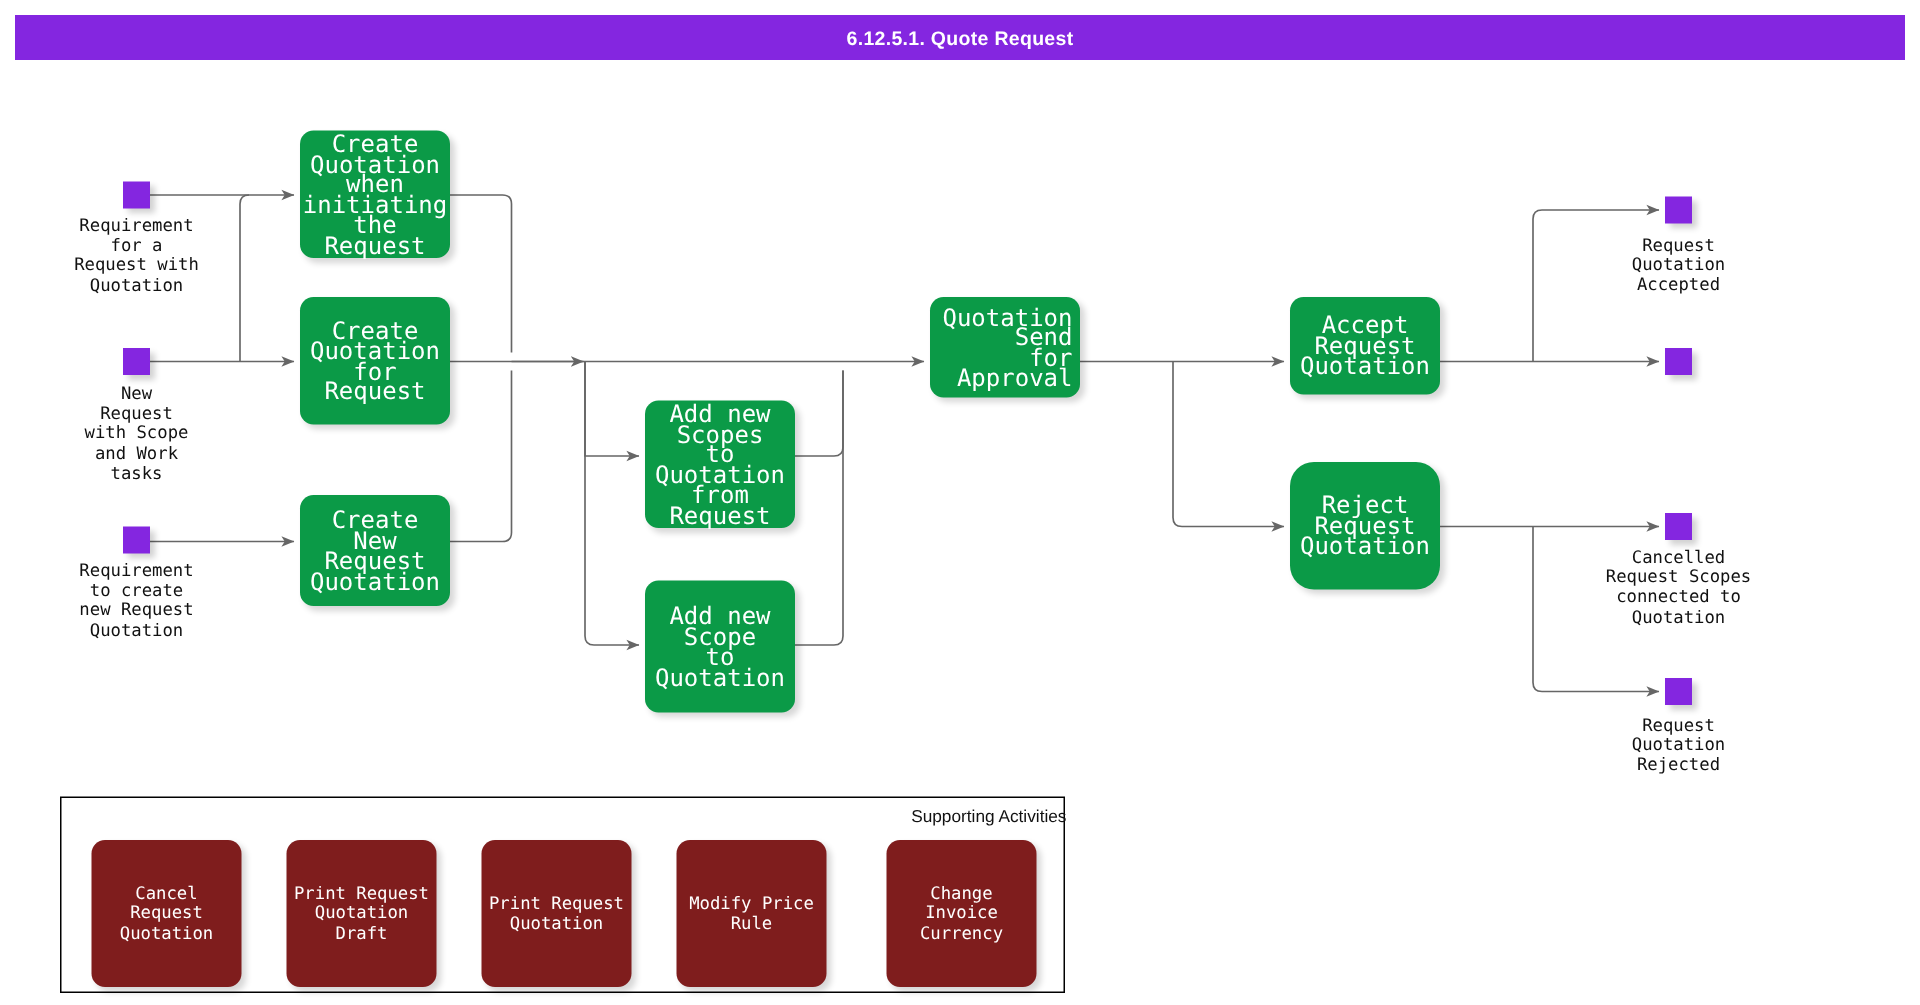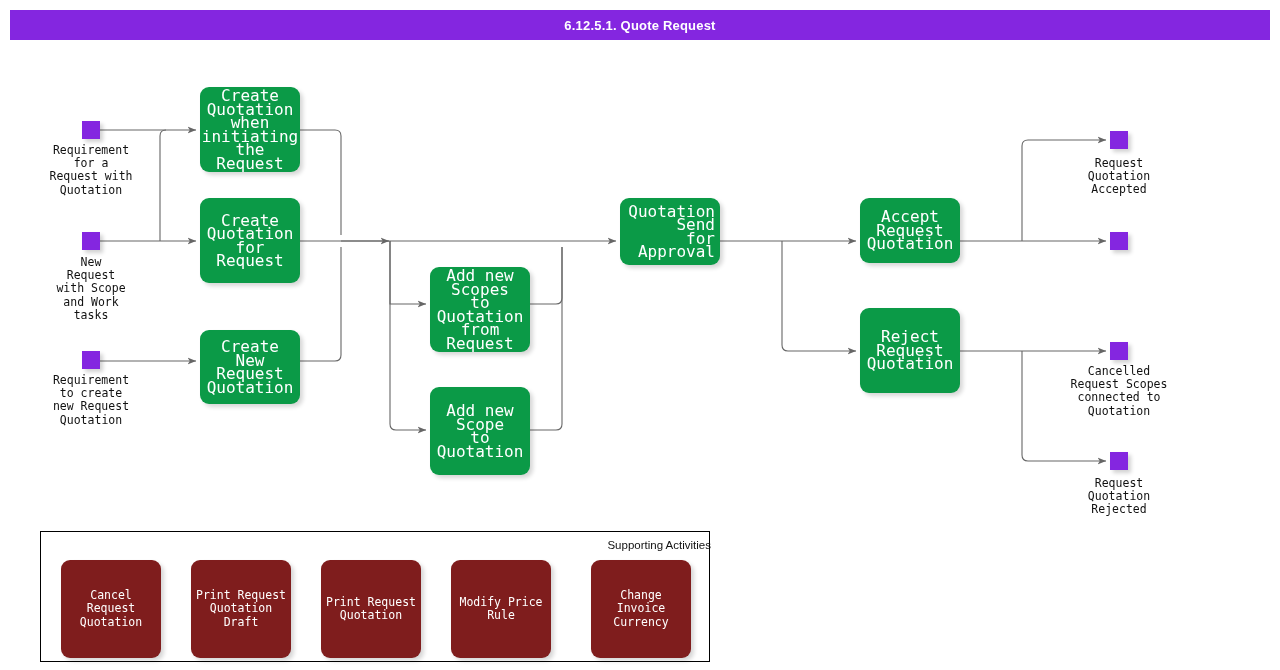--- a/index.html
+++ b/index.html
@@ -227,21 +227,21 @@
 
   <div class="activity" style="left:430px; top:387px; width:100px; height:88px;">Add new Scope
 to Quotation</div>
 
   <div class="activity" style="left:620px; top:198px; width:100px; height:67px;text-align:right;">Quotation Send
 for Approval</div>
 
   <div class="activity" style="left:860px; top:198px; width:100px; height:65px;">Accept Request
 Quotation</div>
 
-  <div class="activity" style="left:860px; top:308px; width:100px; height:85px;">Reject Request
+  <div class="activity" style="left:860px; top:308px; width:100px; height:85px;border-radius:16px;">Reject Request
 Quotation</div>
 
   <div id="supporting-frame">
     <div id="supporting-title">Supporting Activities</div>
 
     <div class="support-box" style="left:20px;">Cancel Request
 Quotation</div>
     <div class="support-box" style="left:150px;">Print Request
 Quotation Draft</div>
     <div class="support-box" style="left:280px;">Print Request

